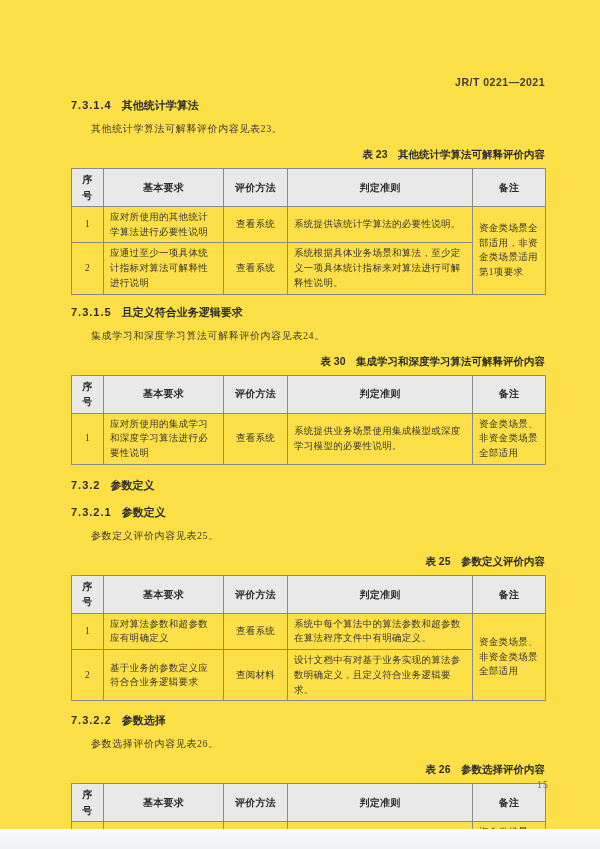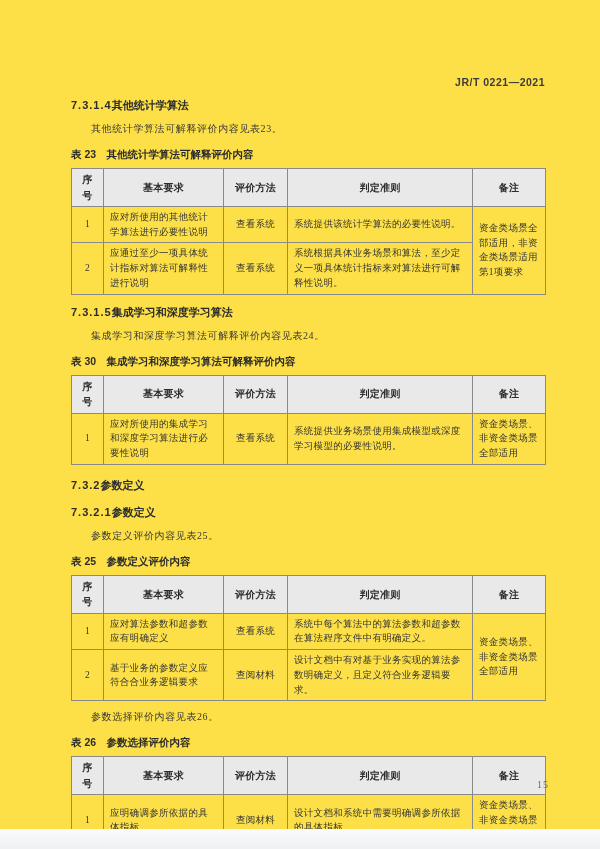--- a/index.html
+++ b/index.html
@@ -29,31 +29,31 @@
     letter-spacing:0.5px;
     color:#3b3b3b;
   }
   .sec-heading {
     margin-top:10px;
     font-family:"Liberation Sans","DejaVu Sans",sans-serif;
     font-weight:bold;
     font-size:11px;
     color:#2c2c2c;
   }
-  .sec-heading .sec-num { letter-spacing:1px; }
+  .sec-heading .sec-num { margin-right:10px; letter-spacing:1px; }
   .para {
     margin-top:9px;
     font-size:10px;
     color:#383838;
     text-indent:2em;
     letter-spacing:0.6px;
   }
   .tbl-caption {
     margin-top:12px;
-    text-align:left;
+    text-align:right;
     font-family:"Liberation Sans","DejaVu Sans",sans-serif;
     font-weight:bold;
     font-size:10.5px;
     color:#2c2c2c;
   }
   table.doc-table {
     margin-top:6px;
     width:474px;
     border-collapse:collapse;
     table-layout:fixed;
@@ -139,21 +139,21 @@
         <tr>
           <td class="c">2</td>
           <td class="l">应通过至少一项具体统计指标对算法可解释性进行说明</td>
           <td class="c">查看系统</td>
           <td class="l">系统根据具体业务场景和算法，至少定义一项具体统计指标来对算法进行可解释性说明。</td>
         </tr>
       </tbody>
     </table>
 
     <div class="sec-heading">
-      <span class="sec-num">7.3.1.5</span><span>集成学习和深度学习算法</span>
+      <span class="sec-num">7.3.1.5</span><span>且定义符合业务逻辑要求</span>
     </div>
     <p class="para">集成学习和深度学习算法可解释评价内容见表24。</p>
 
     <div class="tbl-caption">表 30　集成学习和深度学习算法可解释评价内容</div>
     <table class="doc-table">
       <colgroup>
           <col class="col-no">
           <col class="col-req">
           <col class="col-meth">
           <col class="col-crit">
@@ -216,20 +216,23 @@
         </tr>
         <tr>
           <td class="c">2</td>
           <td class="l">基于业务的参数定义应符合合业务逻辑要求</td>
           <td class="c">查阅材料</td>
           <td class="l">设计文档中有对基于业务实现的算法参数明确定义，且定义符合业务逻辑要求。</td>
         </tr>
       </tbody>
     </table>
 
+    <div class="sec-heading" style="margin-top:12px">
+      <span class="sec-num">7.3.2.2</span><span>参数选择</span>
+    </div>
     <p class="para">参数选择评价内容见表26。</p>
 
     <div class="tbl-caption">表 26　参数选择评价内容</div>
     <table class="doc-table">
       <colgroup>
           <col class="col-no">
           <col class="col-req">
           <col class="col-meth">
           <col class="col-crit">
           <col class="col-note">

